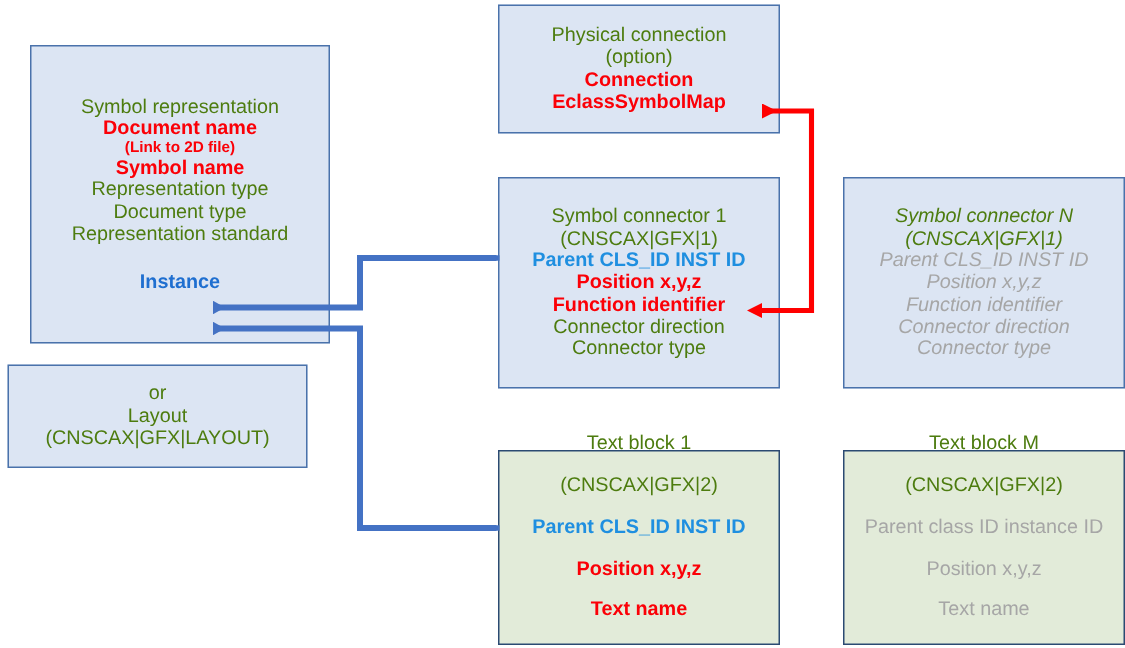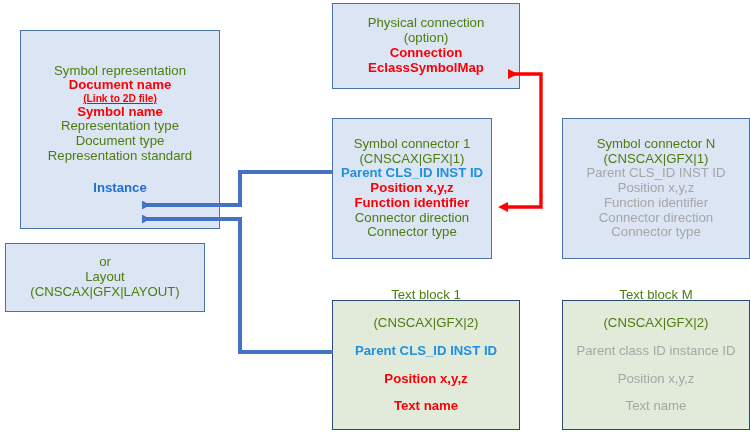--- a/index.html
+++ b/index.html
@@ -15,21 +15,21 @@
     position:absolute;box-sizing:border-box;
     display:flex;flex-direction:column;align-items:center;justify-content:center;
     text-align:center;line-height:1.12;
   }
   .box.blue{background:#dce5f3;border:1.4px solid #4a72ab;}
   .box.green{background:#e2ebd9;border:1.4px solid #2b4a72;gap:13px;}
 
   .ln{display:block;white-space:nowrap;}
   .t-black{color:#4d7c0f;font-size:13.2px;}
   .t-red{color:#fb0007;font-size:13.2px;font-weight:bold;}
-  .t-red-sm{color:#fb0007;font-size:10.2px;font-weight:bold;text-decoration:underline;}
+  .t-red-sm{color:#fb0007;font-size:10.2px;font-weight:bold;}
   .t-blue{color:#1f8fe0;font-size:13.2px;font-weight:bold;}
   .t-gray{color:#a6a6a6;font-size:13.2px;}
   .t-instance{color:#1f6fd0;font-size:13.2px;font-weight:bold;}
 
   .spacer{height:17px;}
 
   
   svg#wires{position:absolute;left:0;top:0;width:750px;height:432px;pointer-events:none;}
 </style>
 </head>
@@ -55,31 +55,31 @@
       <span class="ln t-black">(CNSCAX|GFX|LAYOUT)</span>
     </div>
 
   <div class="box blue" id="box-physconn" style="left:332px;top:3px;width:188px;height:86px;">
       <span class="ln t-black">Physical connection</span>
       <span class="ln t-black">(option)</span>
       <span class="ln t-red">Connection</span>
       <span class="ln t-red">EclassSymbolMap</span>
     </div>
 
-  <div class="box blue" id="box-conn1" style="left:332px;top:118px;width:160px;height:141px;">
+  <div class="box blue" id="box-conn1" style="left:332px;top:118px;width:188px;height:141px;">
       <span class="ln t-black">Symbol connector 1</span>
       <span class="ln t-black">(CNSCAX|GFX|1)</span>
       <span class="ln t-blue">Parent CLS_ID INST ID</span>
       <span class="ln t-red">Position x,y,z</span>
       <span class="ln t-red">Function identifier</span>
       <span class="ln t-black">Connector direction</span>
       <span class="ln t-black">Connector type</span>
     </div>
 
-  <div class="box blue" id="box-connN" style="left:562px;top:118px;width:188px;height:141px;">
+  <div class="box blue" id="box-connN" style="left:562px;top:118px;width:188px;height:141px;font-style:italic;">
       <span class="ln t-black">Symbol connector N</span>
       <span class="ln t-black">(CNSCAX|GFX|1)</span>
       <span class="ln t-gray">Parent CLS_ID INST ID</span>
       <span class="ln t-gray">Position x,y,z</span>
       <span class="ln t-gray">Function identifier</span>
       <span class="ln t-gray">Connector direction</span>
       <span class="ln t-gray">Connector type</span>
     </div>
 
   <div class="box green" id="box-text1" style="left:332px;top:300px;width:188px;height:130px;">

